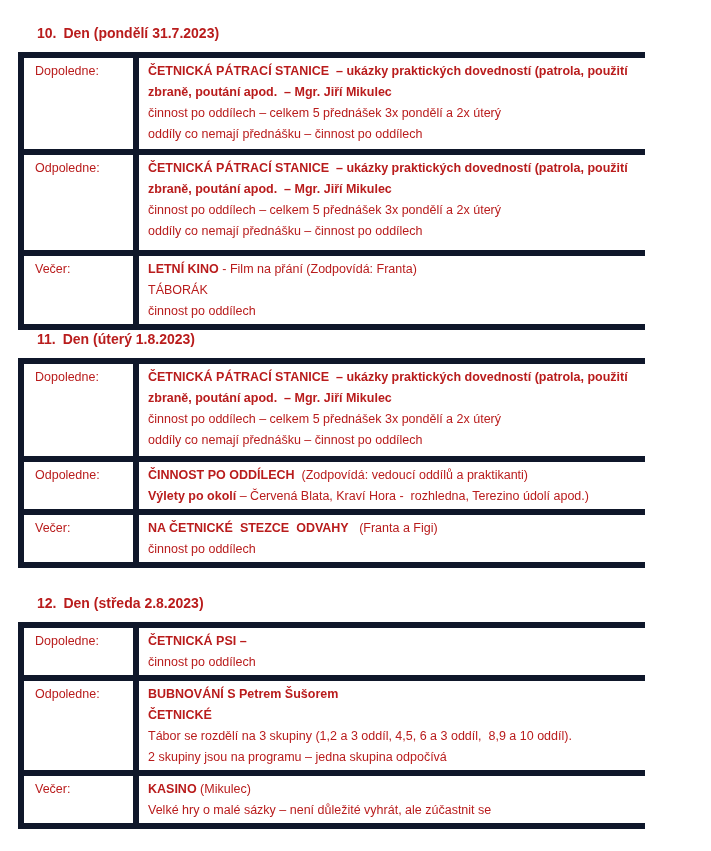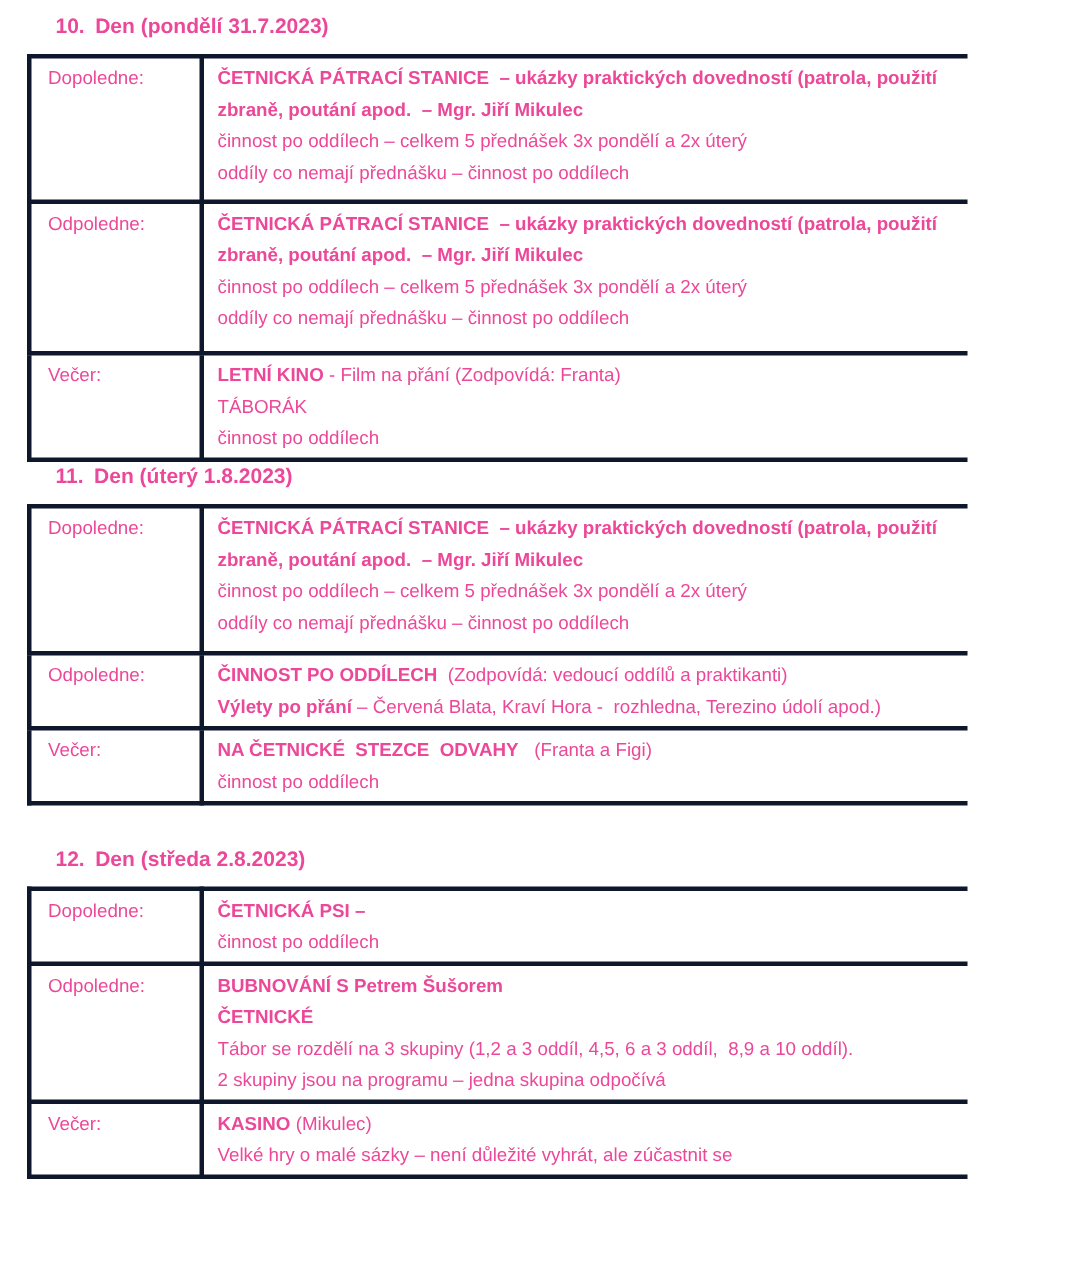--- a/index.html
+++ b/index.html
@@ -2,43 +2,43 @@
 <html lang="cs"><head>
 <meta charset="utf-8">
 <style>
   * { margin: 0; padding: 0; box-sizing: border-box; }
   html, body { background: #ffffff; }
   .page {
     position: relative;
     width: 645px;
     height: 851px;
     background: #ffffff;
-    color: #ec4899;
+    color: #b91c1c;
     font-family: "Liberation Sans", sans-serif;
-    padding-top: 8px;
+    padding-top: 24px;
     overflow: hidden;
   }
   .heading {
     font-size: 14px;
     font-weight: bold;
     line-height: 18px;
     margin: 0 0 10px 37px;
     white-space: pre;
   }
   .heading .num { margin-right: 7px; }
   .sec-11 .heading { }
   .sec-12 .heading { margin-top: 26px; }
   table.sched {
     border-collapse: collapse;
     margin-left: 18px;
     width: 658px;
     table-layout: fixed;
   }
   table.sched td {
-    border: 3px solid #0f172a;
+    border: 6px solid #0f172a;
     vertical-align: top;
     font-size: 12.5px;
     line-height: 21px;
   }
   col.c-label { width: 115px; }
   col.c-content { width: 543px; }
   td.lab { padding: 3px 4px 2px 11px; }
   td.con { padding: 3px 6px 2px 9px; }
   tr.h97 td { height: 97px; }
   tr.h101 td { height: 101px; }
@@ -104,21 +104,21 @@
             <div class="line"><span class="b">ČETNICKÁ PÁTRACÍ STANICE  – ukázky praktických dovedností (patrola, použití</span><span></span></div>
             <div class="line"><span class="b">zbraně, poutání apod.  – Mgr. Jiří Mikulec</span><span></span></div>
             <div class="line"><span class="b"></span><span>činnost po oddílech – celkem 5 přednášek 3x pondělí a 2x úterý</span></div>
             <div class="line"><span class="b"></span><span>oddíly co nemají přednášku – činnost po oddílech</span></div>
           </td>
         </tr>
         <tr>
           <td class="lab"><span>Odpoledne:</span></td>
           <td class="con">
             <div class="line"><span class="b">ČINNOST PO ODDÍLECH</span><span>  (Zodpovídá: vedoucí oddílů a praktikanti)</span></div>
-            <div class="line"><span class="b">Výlety po přání</span><span> – Červená Blata, Kraví Hora -  rozhledna, Terezino údolí apod.)</span></div>
+            <div class="line"><span class="b">Výlety po okolí</span><span> – Červená Blata, Kraví Hora -  rozhledna, Terezino údolí apod.)</span></div>
           </td>
         </tr>
         <tr>
           <td class="lab"><span>Večer:</span></td>
           <td class="con">
             <div class="line"><span class="b">NA ČETNICKÉ  STEZCE  ODVAHY</span><span>   (Franta a Figi)</span></div>
             <div class="line"><span class="b"></span><span>činnost po oddílech</span></div>
           </td>
         </tr>
       </tbody>

